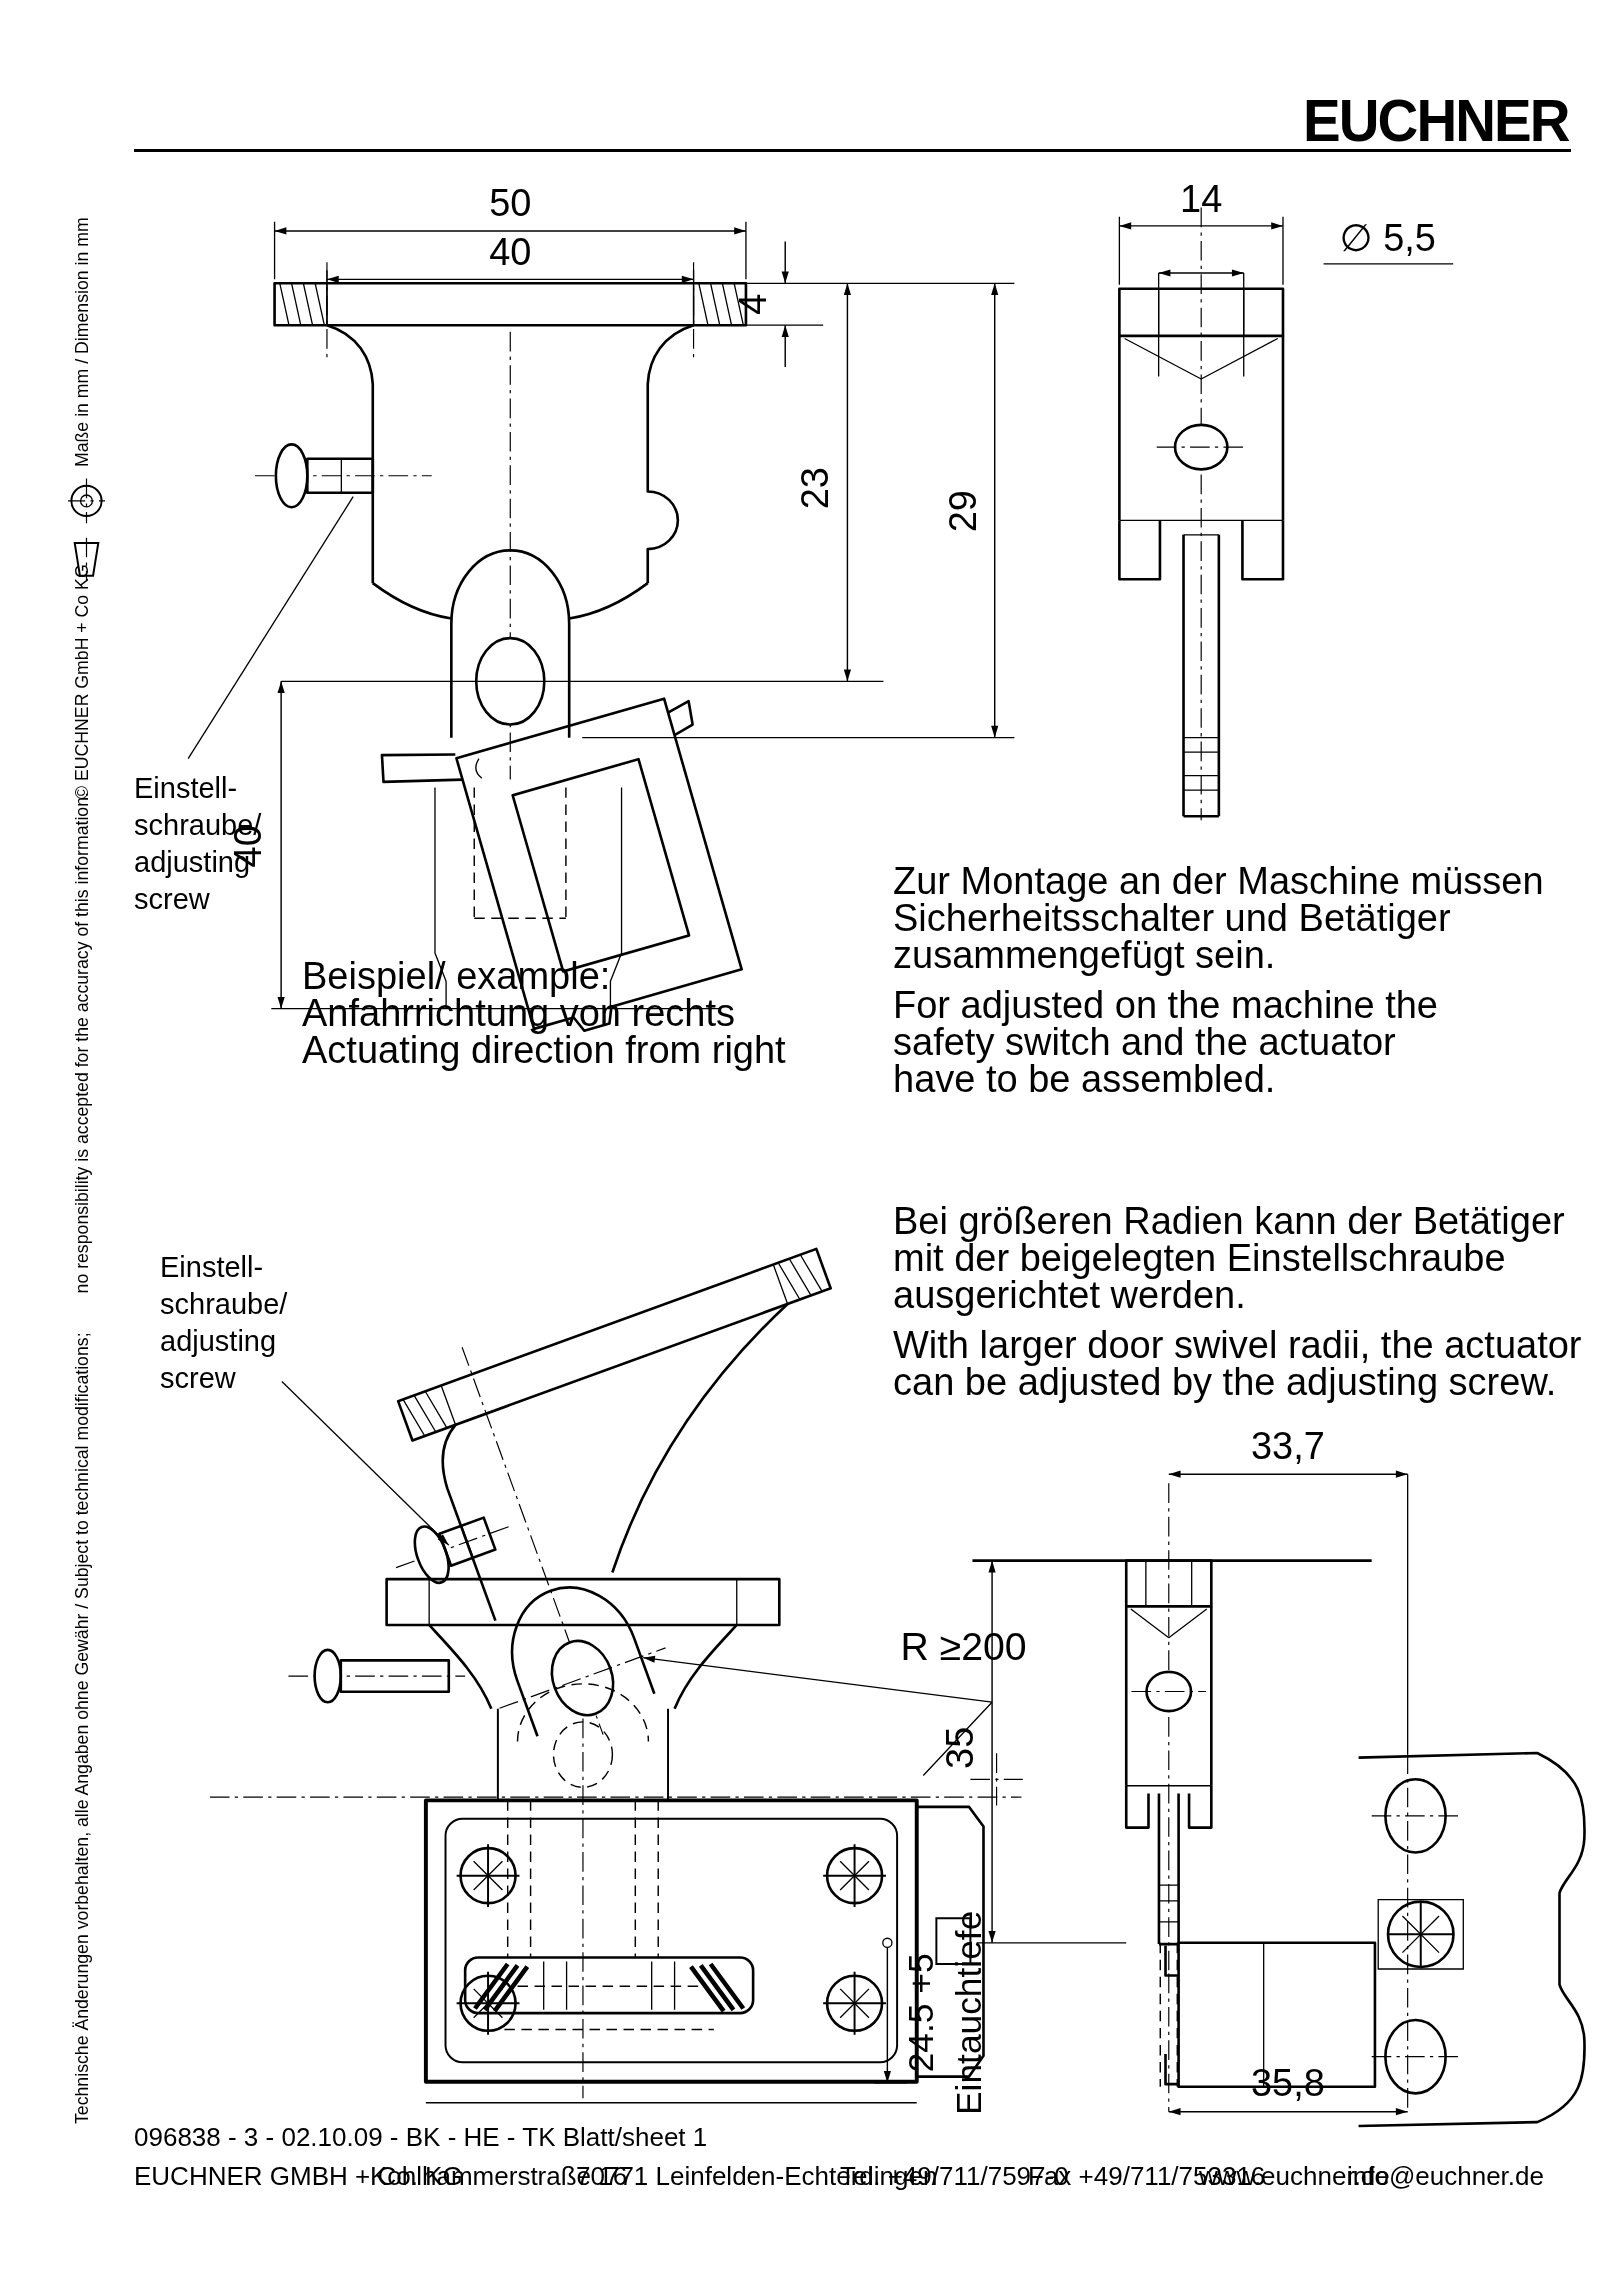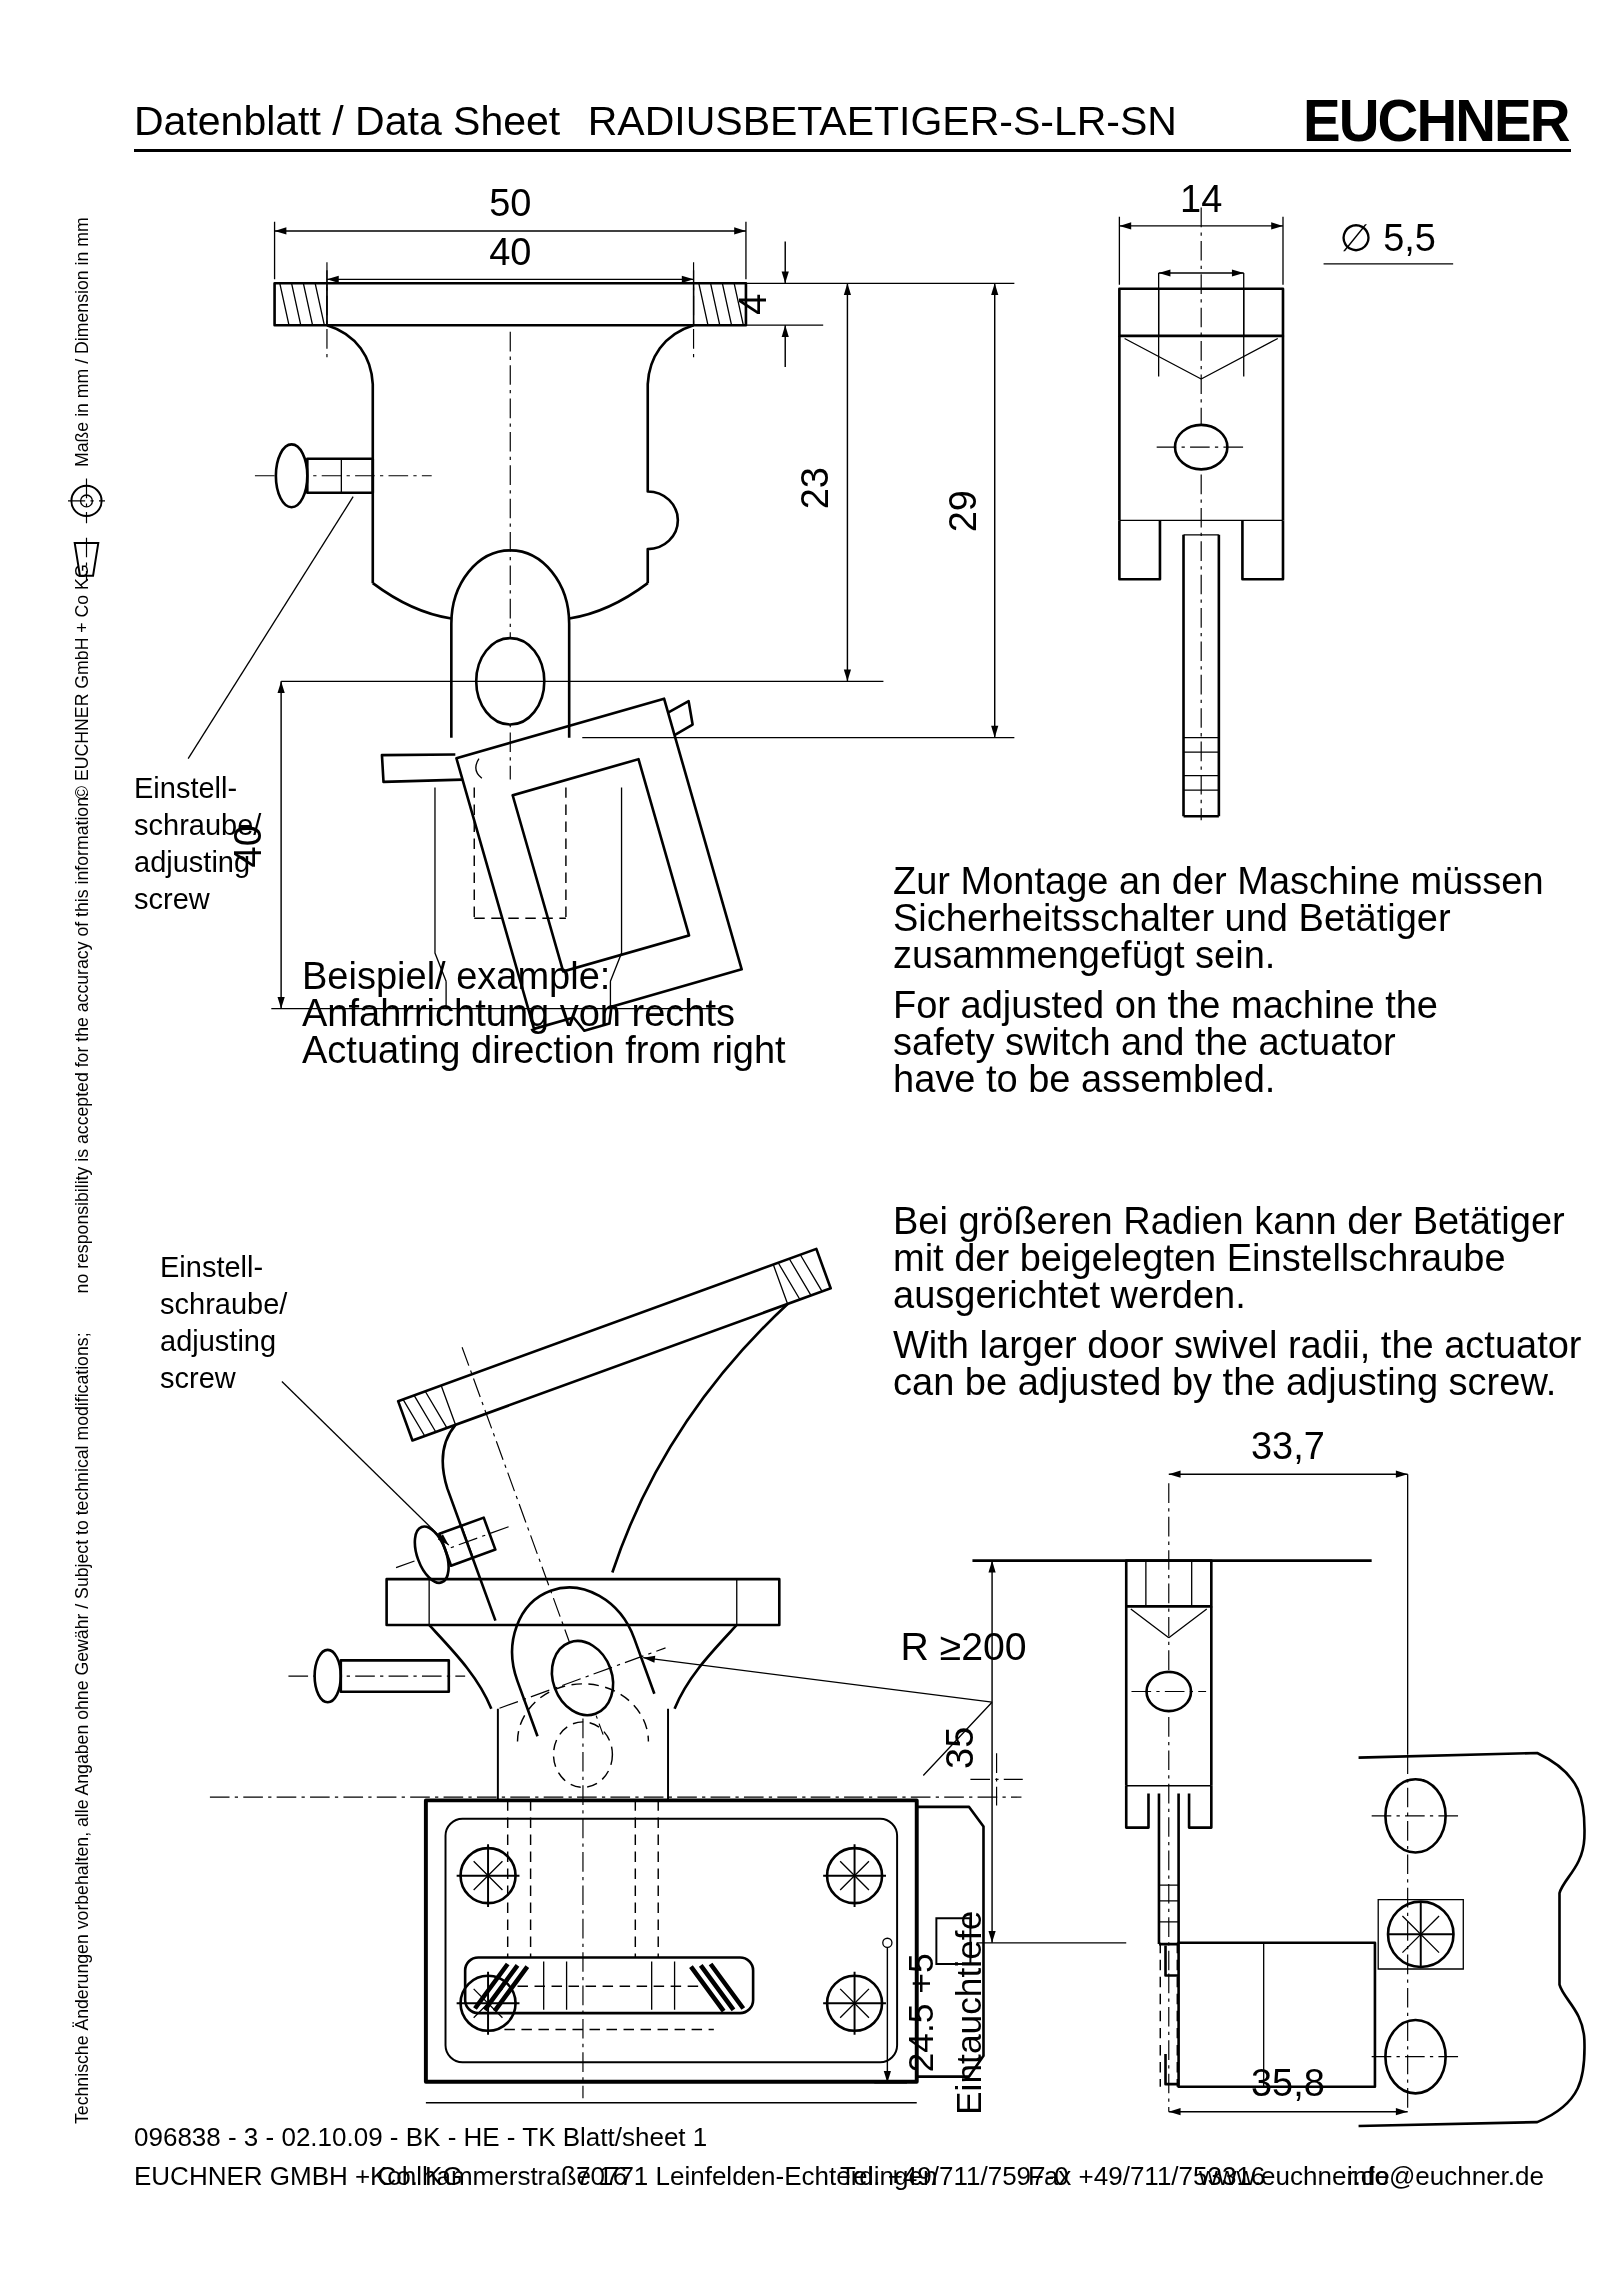--- a/index.html
+++ b/index.html
@@ -32,23 +32,20 @@
   .wf{fill:#fff;stroke:#000;stroke-width:4;}
   .blk{stroke:#000;stroke-width:7;}
   svg text{font-family:"Liberation Sans",sans-serif;font-size:58px;fill:#000;}
   svg .small{font-size:54px;}
 </style>
 </head>
 <body>
 
 <div id="page">
 
-  <div class="abs" id="hdr-title">
-    <span>Datenblatt / Data Sheet</span><span class="gap"></span><span>RADIUSBETAETIGER-S-LR-SN</span>
-  </div>
   <div class="abs" id="logo">EUCHNER</div>
   <div class="abs" id="hdr-rule"></div>
 
   <div class="vrot" style="left:72px;top:467px;">Maße in mm / Dimension in mm</div>
 
   <svg class="abs" style="left:68px;top:476px;" width="37" height="122" viewBox="0 0 56 186">
     <circle class="tl" cx="28" cy="38" r="23" style="stroke-width:3"></circle>
     <circle class="tl" cx="28" cy="38" r="9"></circle>
     <path class="cl" d="M28,4 V72 M-4,38 H60"></path>
     <path class="tl" d="M10,102 L46,102 L38,152 L18,152 Z" style="stroke-width:3"></path>

